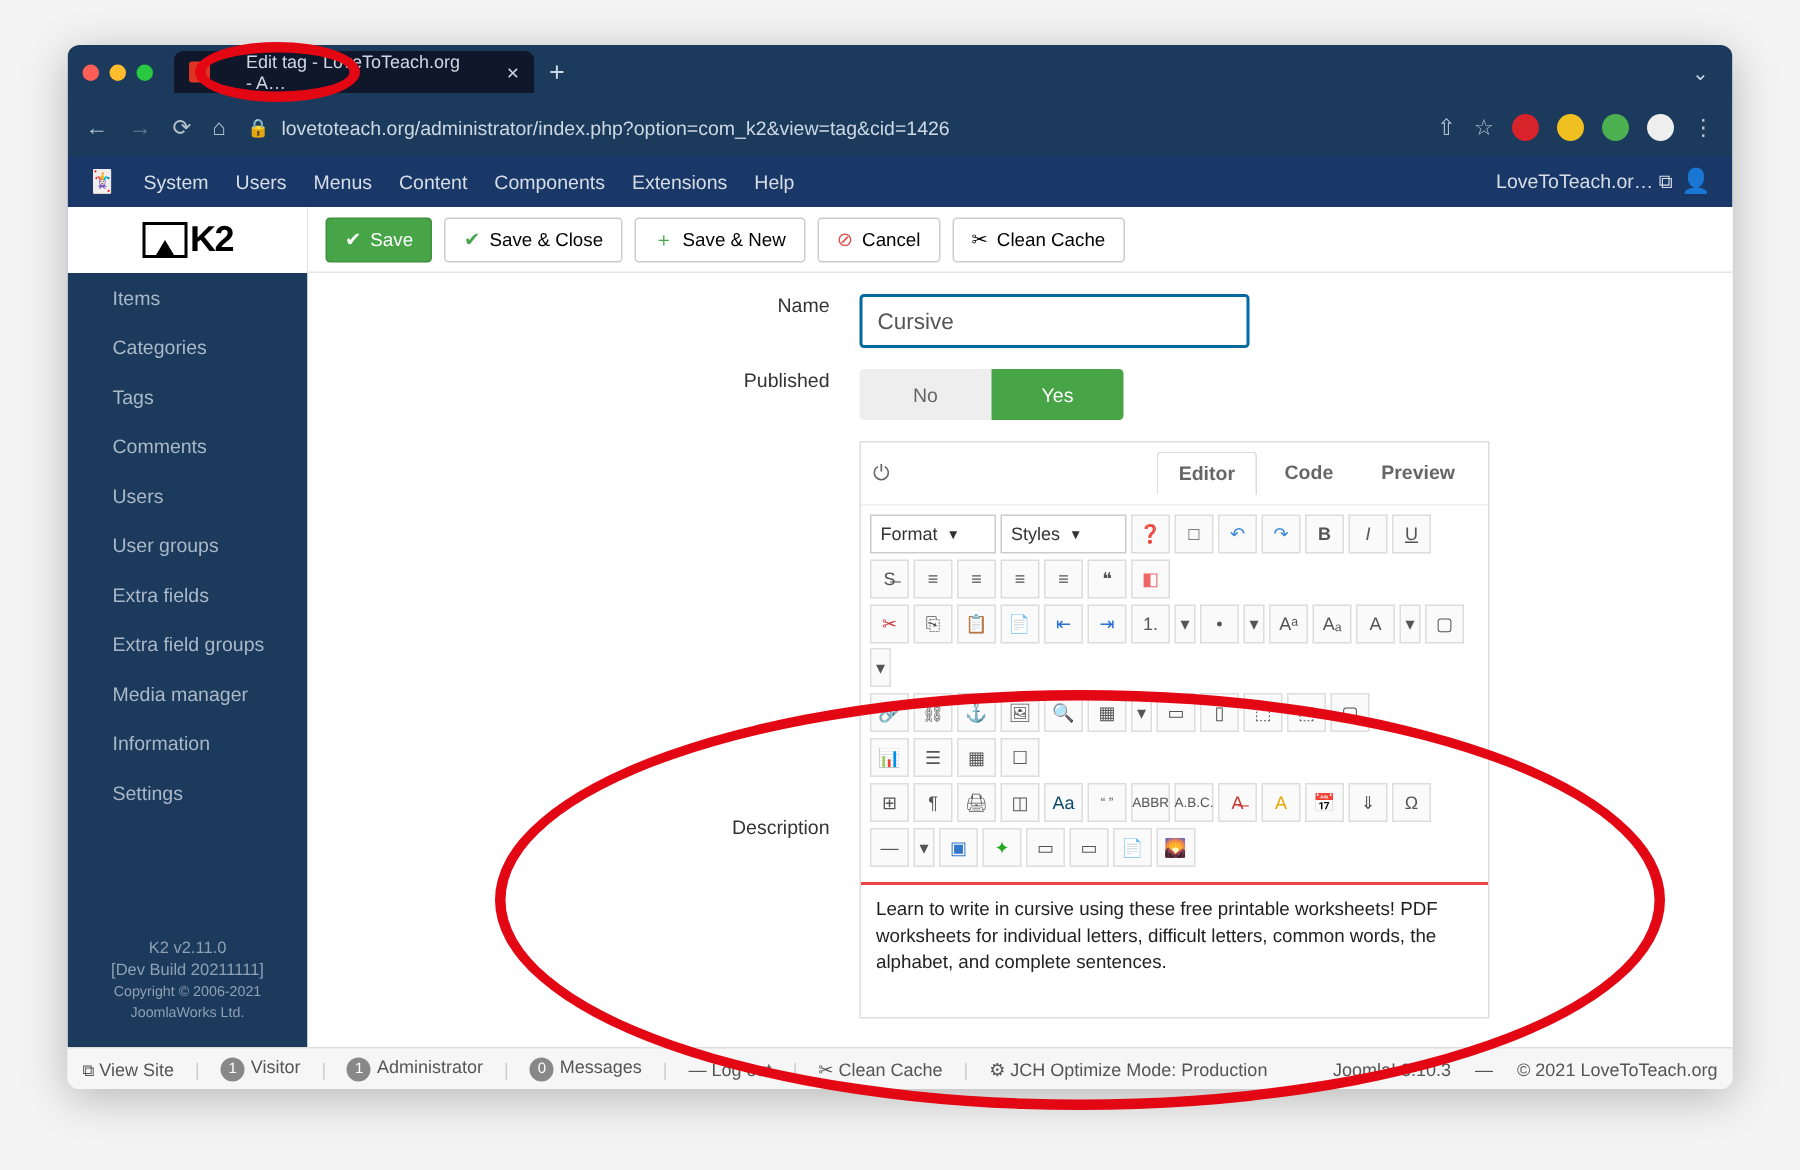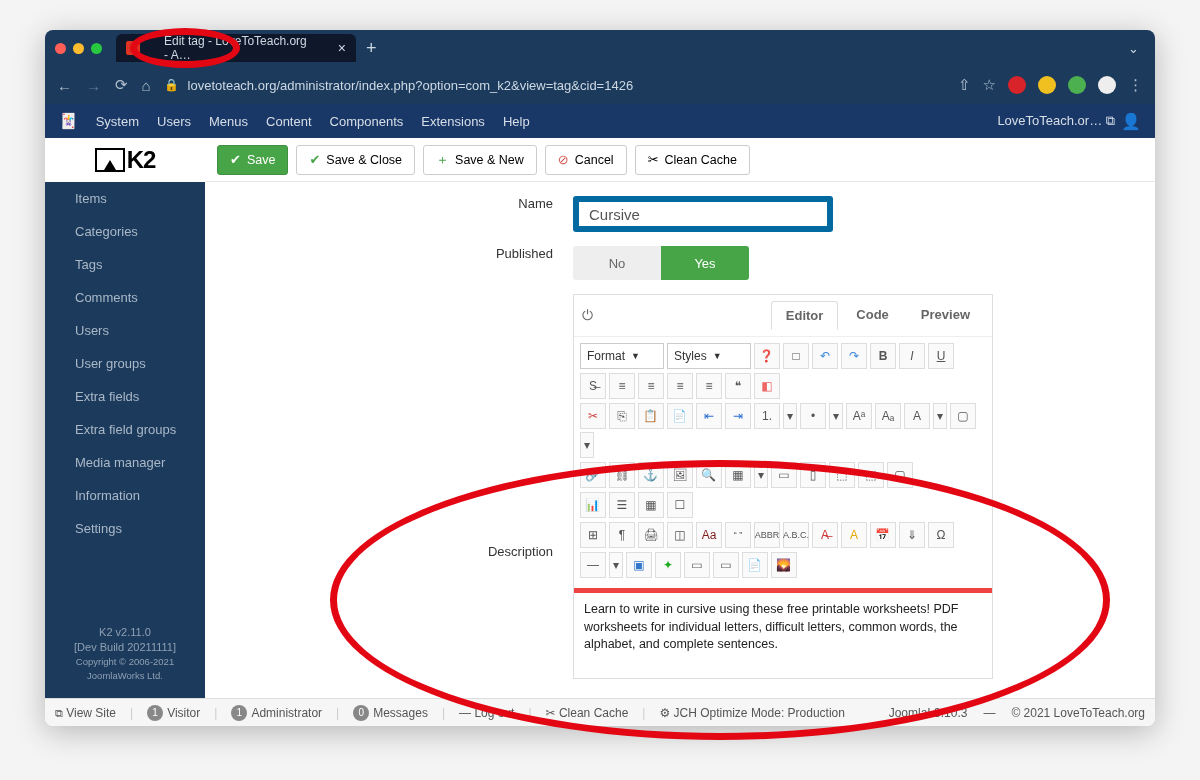--- a/index.html
+++ b/index.html
@@ -113,21 +113,21 @@
   .gutter { width:140px;} 
   .form-pane {
     flex:1; max-width:860px;
   }
   .row {
     display:flex; align-items:flex-start; margin-bottom:14px;
   }
   .row .lbl { width:180px; text-align:right; padding-right:20px; font-size:13px; color:#333;}
   .row .ctl { flex:1;}
   .input {
-    width:260px; height:36px; border:6px solid #0369a1; border-radius:3px; padding:0 10px;
+    width:260px; height:36px; border:2px solid #0369a1; border-radius:3px; padding:0 10px;
     font-size:15px; color:#555;
   }
   .toggle { display:flex;}
   .toggle .tbtn { height:34px; width:88px; display:flex;align-items:center;justify-content:center;
     font-size:13px; cursor:pointer;}
   .toggle .no { background:#eee; color:#666; border-radius:3px 0 0 3px;}
   .toggle .yes{ background:#47a447; color:#fff; border-radius:0 3px 3px 0;}
   .edit-row { display:flex; align-items:flex-start;}
   .edit-row .lbl { width:180px; text-align:right; padding-right:20px; font-size:13px; color:#333; padding-top:250px;}
   .editor {
@@ -147,21 +147,21 @@
     height:26px; border:1px solid #ccc; padding:0 6px; font-size:12px; background:#fff;
     display:flex;align-items:center; gap:6px; cursor:pointer;
   }
   .sel .caret{ font-size:9px;}
   .tbtn2 {
     width:26px;height:26px;border:1px solid #ddd; background:#fafafa; display:flex;
     align-items:center;justify-content:center; font-size:12px; color:#555; cursor:pointer;
   }
   .editor-body {
     padding:8px 10px; font-size:12.5px; line-height:1.4; color:#222;
-    border-top:5px solid #ef4444; min-height:90px;
+    border-top:2px solid #ef4444; min-height:90px;
   }
 
   
   .ellipse {
     position:absolute; border:7px solid #e30613; border-radius:50%;
     pointer-events:none; z-index:50;
   }
   .ellipse.top { width:110px;height:40px; top:28px; left:130px;}
   .ellipse.big { width:780px;height:280px; top:460px; left:330px;}
 
@@ -384,21 +384,21 @@
                     <div class="tbtn2">📊</div>
                     <div class="tbtn2">☰</div>
                     <div class="tbtn2">▦</div>
                     <div class="tbtn2">☐</div>
                   </div>
                   <div class="bar-row">
                     <div class="tbtn2">⊞</div>
                     <div class="tbtn2">¶</div>
                     <div class="tbtn2">🖨</div>
                     <div class="tbtn2">◫</div>
-                    <div class="tbtn2" style="color:#7f1d1d">Aa</div>
+                    <div class="tbtn2" style="color:#0c4a6e">Aa</div>
                     <div class="tbtn2" style="font-size:9px">“ ”</div>
                     <div class="tbtn2" style="font-size:9px">ABBR</div>
                     <div class="tbtn2" style="font-size:9px">A.B.C.</div>
                     <div class="tbtn2" style="color:#c33">A̶</div>
                     <div class="tbtn2" style="color:#e6a800">A</div>
                     <div class="tbtn2">📅</div>
                     <div class="tbtn2">⇓</div>
                     <div class="tbtn2">Ω</div>
                   </div>
                   <div class="bar-row">

